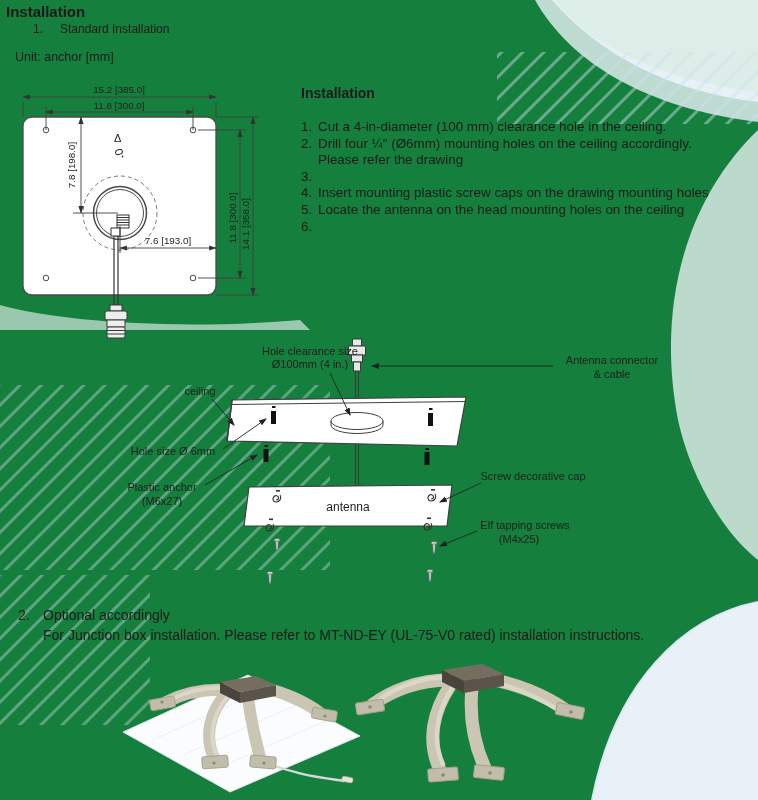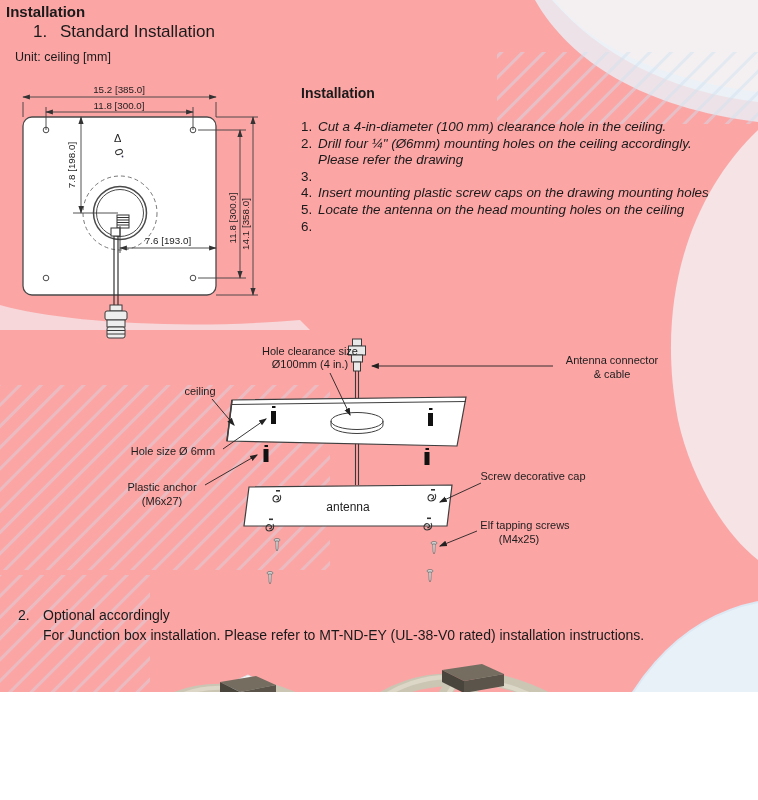--- a/index.html
+++ b/index.html
@@ -1,30 +1,30 @@
 <!DOCTYPE html>
 <html><head>
 <meta charset="utf-8">
 <style>
   html,body{margin:0;padding:0;background:#fff;}
   .page{
-    position:relative;width:758px;height:692px;overflow:hidden;
-    background:#fca5a5;font-family:"Liberation Sans",sans-serif;color:#1a1a1a;
+    position:relative;width:758px;height:800px;overflow:hidden;
+    background:#15803d;font-family:"Liberation Sans",sans-serif;color:#1a1a1a;
   }
   .abs{position:absolute;}
   
   .doc-title{left:6px;top:3px;font-size:15px;font-weight:bold;}
-  .sec1{left:33px;top:22px;font-size:17px;}
+  .sec1{left:33px;top:22px;font-size:12px;}
   .sec1 .num{display:inline-block;width:27px;}
   .unit-note{left:15px;top:50px;font-size:12.5px;}
   .inst-block{left:301px;top:85px;width:455px;}
   .inst-head{font-size:14px;font-weight:bold;margin:0 0 18px 0;}
   .step{display:flex;font-size:13.4px;line-height:16.6px;}
   .step .n{width:17px;flex:0 0 17px;}
-  .step .t{white-space:pre-line;font-style:italic;}
+  .step .t{white-space:pre-line;}
   .sec2{left:18px;top:605px;font-size:14px;line-height:20px;}
   .sec2 .row{display:flex;}
   .sec2 .num{width:25px;flex:0 0 25px;}
   svg text{font-family:"Liberation Sans",sans-serif;fill:#1d1d1d;}
   .dim{font-size:9.8px;}
   .lbl{font-size:11px;}
   .ant-lbl{font-size:12px;}
 </style>
 </head>
 <body>
@@ -45,21 +45,21 @@
     <rect x="0" y="575" width="150" height="150" fill="url(#diag)" opacity="0.85"></rect>
     <path d="M592,800 C615,682 683,617 758,602 L758,800 Z" fill="#e9f1f8"></path>
     <path d="M592,800 C615,682 683,617 758,602" fill="none" stroke="#dce8f3" stroke-width="2"></path>
     <path d="M300,320 C180,330 60,322 0,305 L0,330 L310,330 Z" fill="#f3f8fb" opacity="0.6"></path>
   </svg>
 
   <div class="abs doc-title">Installation</div>
   <div class="abs sec1">
     <span class="num">1.</span><span>Standard Installation</span>
   </div>
-  <div class="abs unit-note">Unit: ceiling [mm]</div>
+  <div class="abs unit-note">Unit: anchor [mm]</div>
 
   <svg class="abs" style="left:8px;top:78px;" width="270" height="270" viewBox="0 0 270 270">
     <defs>
       <marker id="arr" viewBox="0 0 10 10" refX="9" refY="5" markerWidth="8.5" markerHeight="8.5" orient="auto-start-reverse">
         <path d="M0,1.6 L10,5 L0,8.4 z" fill="#333"></path>
       </marker>
     </defs>
     <g stroke="#4a4a4a" stroke-width="1" fill="none">
       <rect x="15" y="39" width="193" height="178" rx="9" fill="#fff" stroke-width="1.3"></rect>
       <circle cx="38" cy="52" r="2.8"></circle>
@@ -238,21 +238,21 @@
     <text class="lbl" x="394" y="210" text-anchor="middle">(M4x25)</text>
   </svg>
 
   <div class="abs sec2">
     <div class="row">
       <span class="num">2.</span>
       <span>Optional accordingly</span>
     </div>
     <div class="row">
       <span class="num"></span>
-      <span>For Junction box installation. Please refer to MT-ND-EY (UL-38-V0 rated) installation instructions.</span>
+      <span>For Junction box installation. Please refer to MT-ND-EY (UL-75-V0 rated) installation instructions.</span>
     </div>
   </div>
 
   <svg class="abs" style="left:108px;top:660px;" width="265" height="138" viewBox="0 0 265 138">
     <g>
       <polygon points="15,72 140,15 252,76 122,132" fill="#fbfcfd" stroke="#dde3ea" stroke-width="1"></polygon>
       <line x1="45" y1="80" x2="160" y2="28" stroke="#eaf0f6" stroke-width="1"></line>
       <line x1="75" y1="95" x2="195" y2="42" stroke="#eaf0f6" stroke-width="1"></line>
       <line x1="105" y1="110" x2="225" y2="58" stroke="#eaf0f6" stroke-width="1"></line>
     </g>

